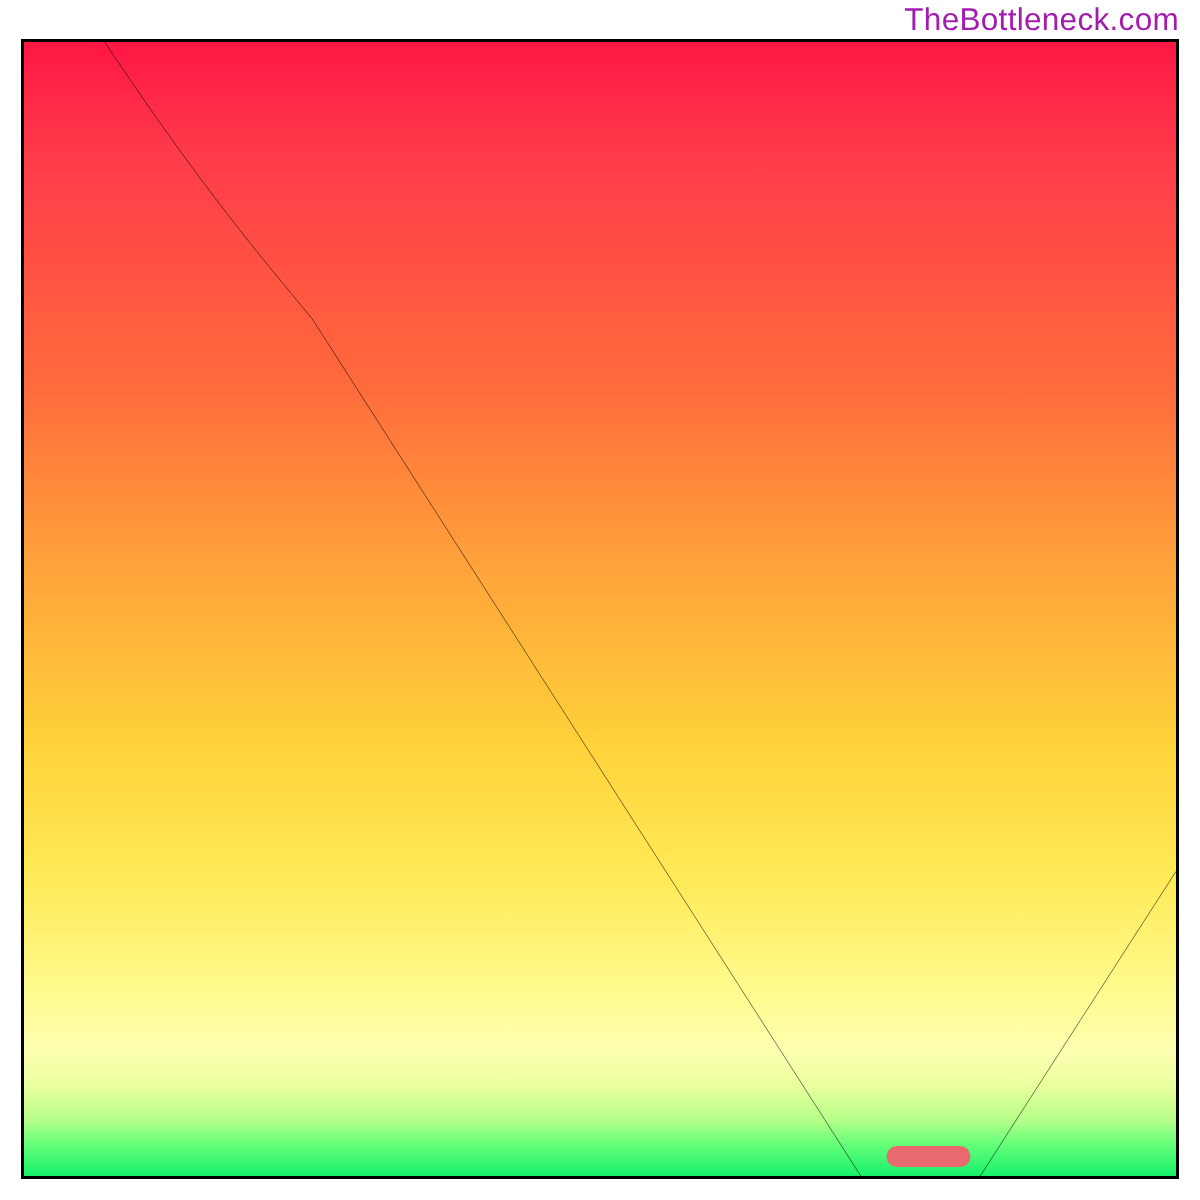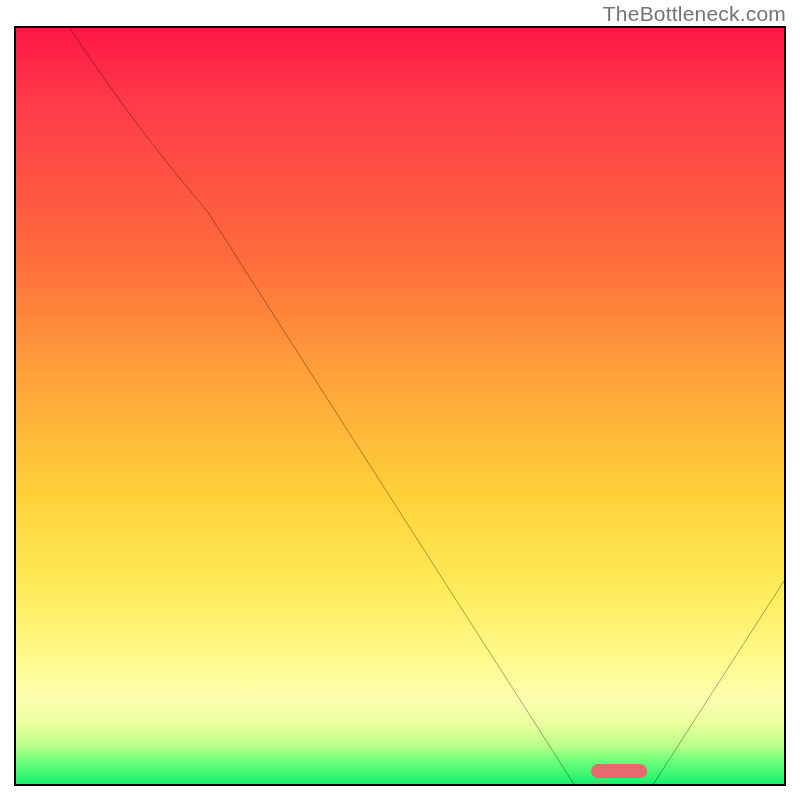--- a/index.html
+++ b/index.html
@@ -54,21 +54,21 @@
     border-radius: 999px;
     left: 575px;
     top: 736px;
   }
   .watermark {
     position: absolute;
     top: 2px;
     right: 14px;
     font-size: 21px;
     font-weight: 500;
-    color: #737373;
+    color: #a21caf;
     letter-spacing: 0.2px;
   }
 </style>
 </head>
 <body>
 
 <div class="watermark">TheBottleneck.com</div>
 
 <div class="frame">
 

